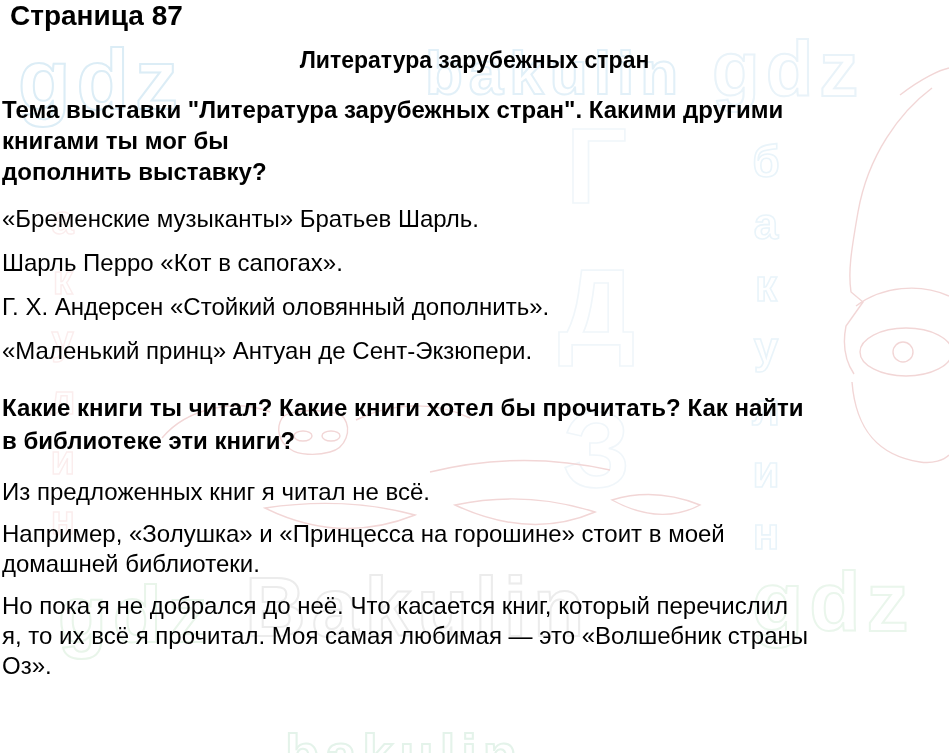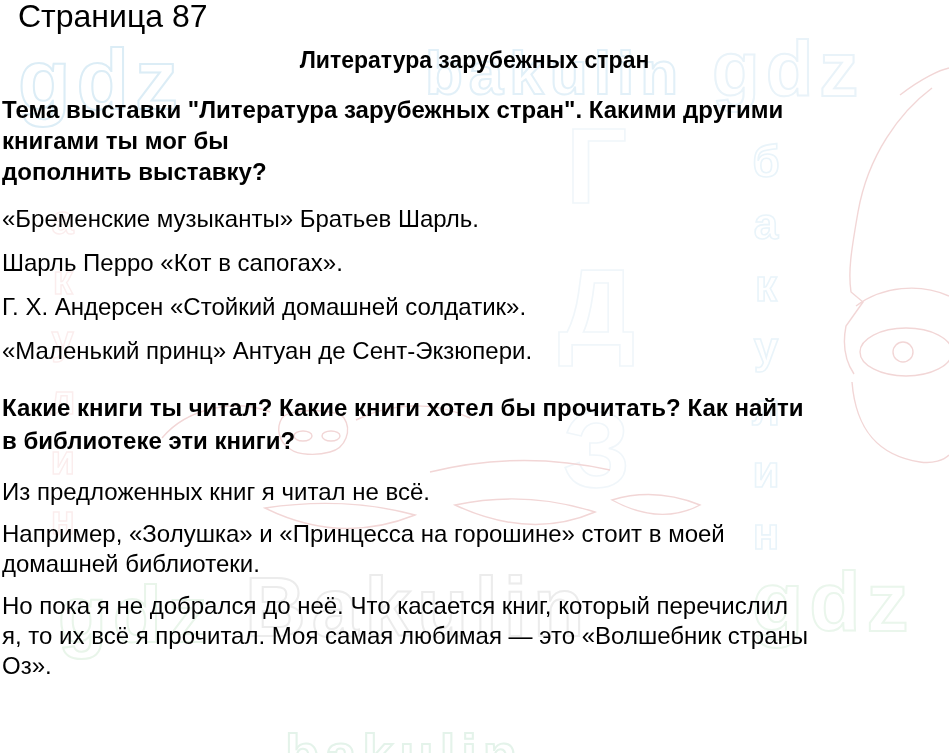--- a/index.html
+++ b/index.html
@@ -14,21 +14,21 @@
   .wm{
     position:absolute;font-weight:bold;line-height:1;white-space:nowrap;
     color:transparent;letter-spacing:6px;
   }
   .wm-v{letter-spacing:0;text-align:center;}
   .wm-v div{line-height:1;}
   .sketch{position:absolute;left:0;top:0;z-index:0;pointer-events:none;}
   .sketch path,.sketch ellipse,.sketch circle{fill:none;stroke:var(--sketch);stroke-width:1.4;}
   
   .content{position:relative;z-index:2;padding:0 2px;}
-  .page-header{font-size:32px;font-weight:normal;line-height:28px;margin:2px 16px 0;}
+  .page-header{font-size:28px;font-weight:bold;line-height:28px;margin:2px 8px 0;}
   .page-title{font-size:23px;font-weight:bold;line-height:26px;text-align:center;margin:17px 0 8px;}
   .question{font-size:24px;font-weight:bold;}
   .q1{margin-top:21px;line-height:31px;}
   .q2{margin-top:25px;line-height:33px;}
   .answers1{margin-top:17px;}
   .answers2{margin-top:20px;}
   .answer-line{font-size:24px;line-height:30px;margin:0 0 14px;}
   .answer-para{font-size:24px;line-height:30px;margin:0 0 12px;}
 </style>
 </head>
@@ -90,21 +90,21 @@
 <div class="content">
   <div class="page-header">Страница 87</div>
 
   <div class="page-title">Литература зарубежных стран</div>
 
   <div class="question q1">Тема выставки "Литература зарубежных стран". Какими другими<br>книгами ты мог бы<br>дополнить выставку?</div>
 
   <div class="answers1">
       <p class="answer-line">«Бременские музыканты» Братьев Шарль.</p>
       <p class="answer-line">Шарль Перро «Кот в сапогах».</p>
-      <p class="answer-line">Г. Х. Андерсен «Стойкий домашней солдатик».</p>
+      <p class="answer-line">Г. Х. Андерсен «Стойкий оловянный дополнить».</p>
       <p class="answer-line">«Маленький принц» Антуан де Сент-Экзюпери.</p>
     </div>
 
   <div class="question q2">Какие книги ты читал? Какие книги хотел бы прочитать? Как найти<br>в библиотеке эти книги?</div>
 
   <div class="answers2">
       <p class="answer-para">Из предложенных книг я читал не всё.</p>
       <p class="answer-para">Например, «Золушка» и «Принцесса на горошине» стоит в моей<br>домашней библиотеки.</p>
       <p class="answer-para">Но пока я не добрался до неё. Что касается книг, который перечислил<br>я, то их всё я прочитал. Моя самая любимая — это «Волшебник страны<br>Оз».</p>
     </div>

